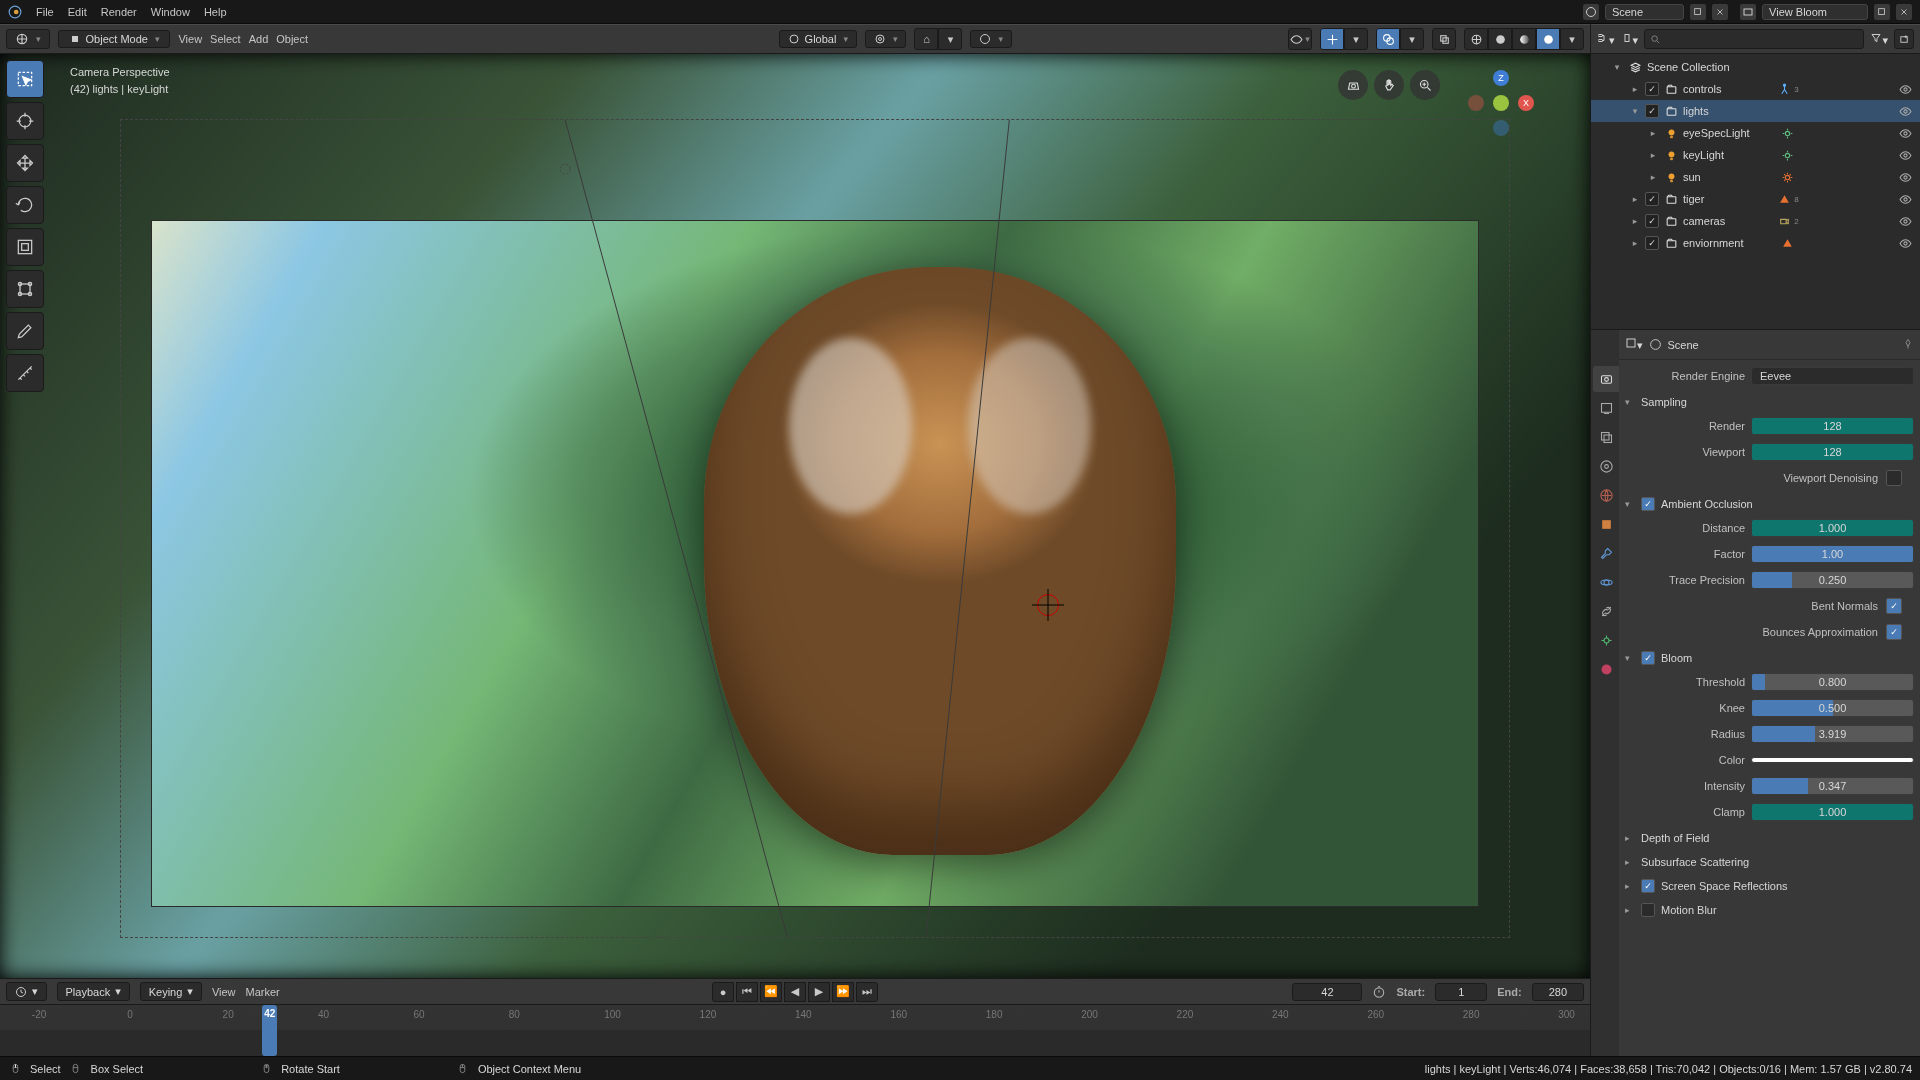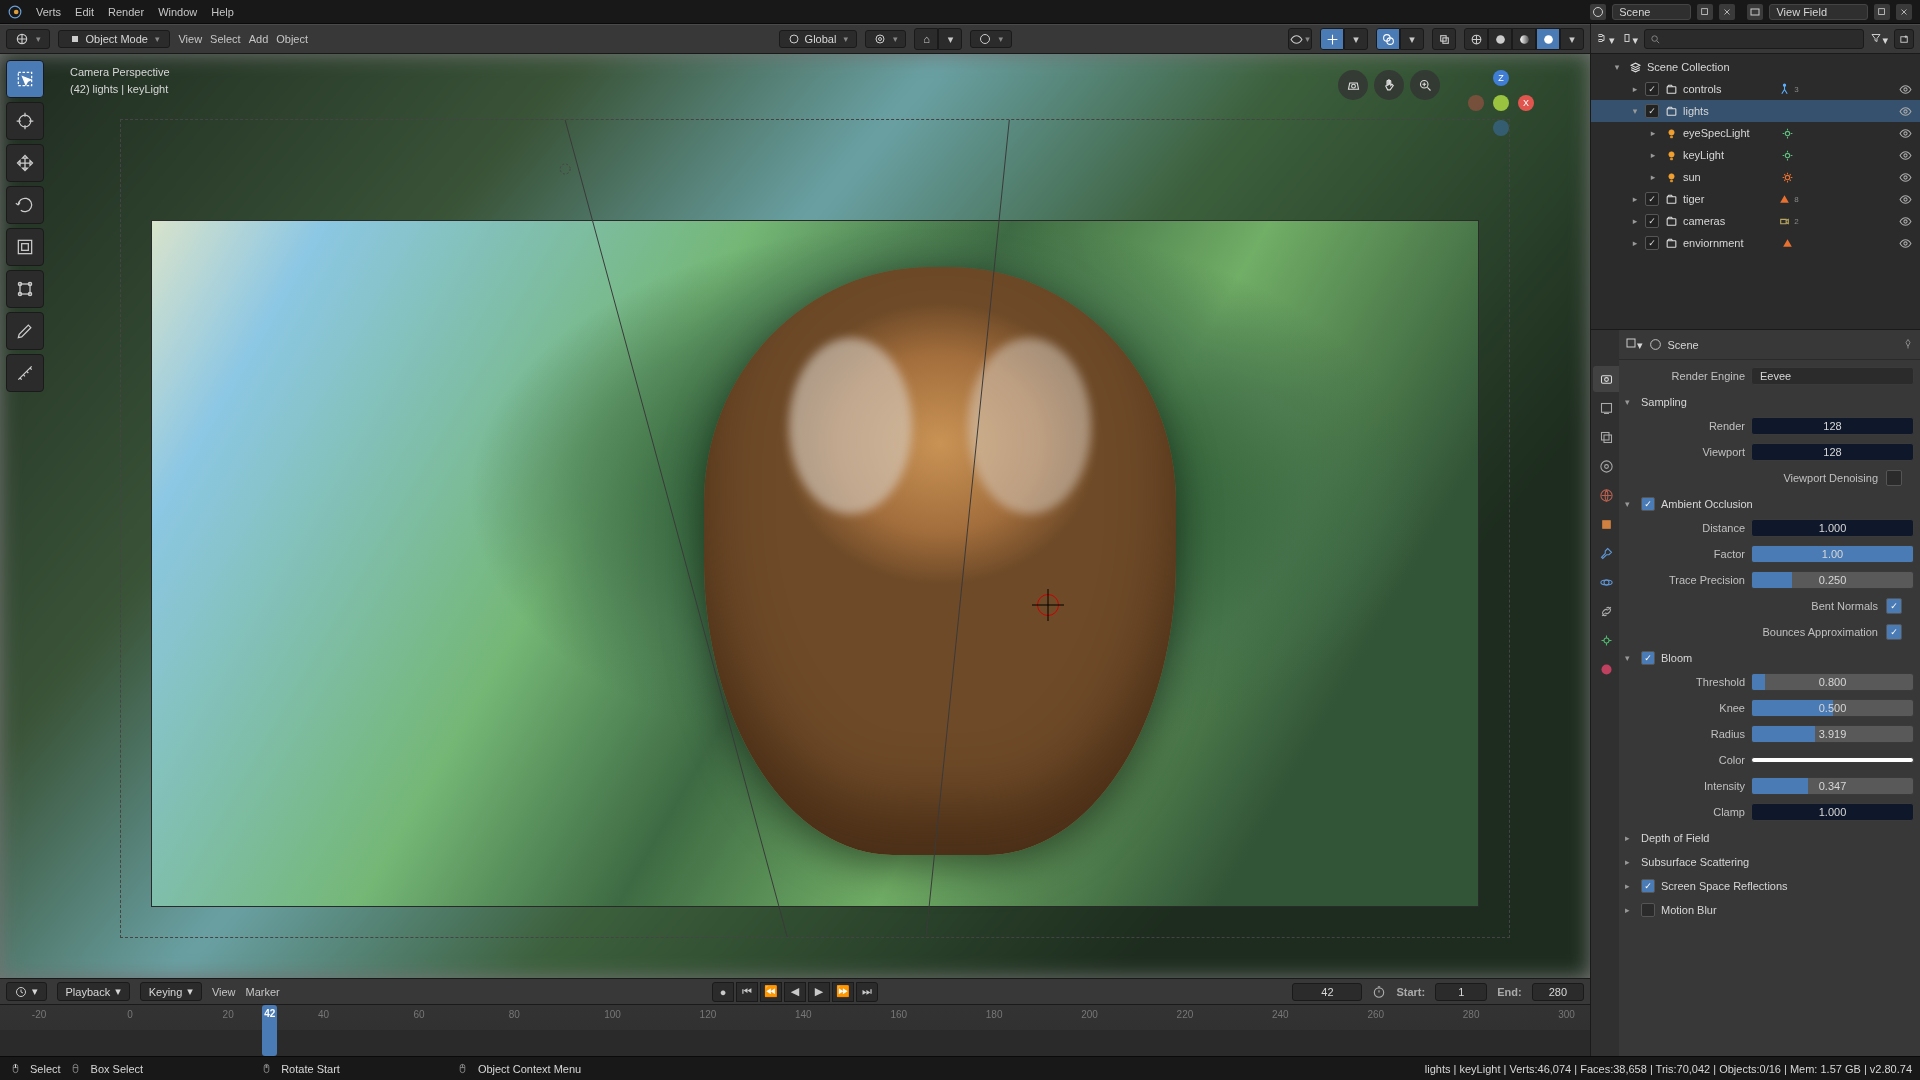--- a/index.html
+++ b/index.html
@@ -23,21 +23,21 @@
 .viewport-hdr .menu { cursor:pointer; color:#c6c6c6; }
 .viewport-hdr .spacer { flex:1; }
 .viewport-hdr .icon-group { display:flex; gap:0; }
 .viewport-hdr .icon-btn { width:24px; height:22px; background:#2b2b2b; border:1px solid #1a1a1a; display:flex; align-items:center; justify-content:center; cursor:pointer; color:#c9c9c9; }
 .viewport-hdr .icon-btn.blue-on { background:#4a7bb5; color:#fff; }
 .viewport-hdr .icon-btn:first-child { border-radius:3px 0 0 3px; }
 .viewport-hdr .icon-btn:last-child { border-radius:0 3px 3px 0; }
 .viewport-hdr .icon-btn.solo { border-radius:3px; }
 .viewport-hdr .small-chev { font-size:9px; color:#888; margin-left:2px; }
 
-.viewport { flex: 1; position: relative; background: #737373; overflow:hidden; }
+.viewport { flex: 1; position: relative; background: #000000; overflow:hidden; }
 .viewport .left-tools { position:absolute; left:6px; top:6px; display:flex; flex-direction:column; gap:4px; z-index:3; }
 .viewport .left-tools .tool { width:38px; height:38px; background:#2b2b2b; border:1px solid #1a1a1a; border-radius:4px; display:flex; align-items:center; justify-content:center; cursor:pointer; color:#c9c9c9; }
 .viewport .left-tools .tool.active { background:#4a7bb5; color:#fff; }
 .viewport .overlay-text { position:absolute; left:70px; top:10px; z-index:3; color:#c0c0c0; line-height:1.5; }
 .viewport .canvas { position:absolute; inset:0; }
 .viewport .camera-box { position:absolute; left:120px; top:65px; right:80px; bottom:40px; border:1px dashed #444; overflow:hidden;}
 .viewport .camera-inner { position:absolute; left:30px; top:100px; right:30px; bottom:30px; border:1px solid #2a2a2a; background: radial-gradient(ellipse 45% 50% at 60% 40%, #2d5a3a 0%, rgba(40,90,50,0.8) 40%, rgba(60,110,70,0.6) 60%, transparent 80%), linear-gradient(120deg, #d8e4c9 0%, #87c8e8 10%, #6fb970 35%, #3a6b40 50%, #6cb060 65%, #2f5535 85%); filter: saturate(0.9); }
 .viewport .tiger { position:absolute; left:42%; top:18%; width:34%; height:72%; background: radial-gradient(ellipse 42% 30% at 50% 30%, #c99355 0%, #a36e3c 50%, #6e4a28 80%), linear-gradient(#b07e4e, #6e4a28); border-radius: 48% 48% 40% 40% / 40% 40% 50% 50%; box-shadow: inset 0 -50px 60px rgba(60,35,15,0.7), 0 10px 40px rgba(0,0,0,0.5); }
 .viewport .tiger::before { content:""; position:absolute; left:18%; top:12%; width:26%; height:30%; background:#d8d0c6; border-radius:50%; opacity:0.6; filter:blur(5px); }
 .viewport .tiger::after { content:""; position:absolute; right:18%; top:12%; width:26%; height:30%; background:#d8d0c6; border-radius:50%; opacity:0.5; filter:blur(5px); }
@@ -94,21 +94,21 @@
 .props { flex:1; display:flex; background:#383838; border-top:1px solid #1a1a1a;}
 .props .prop-tabs { width:28px; background:#303030; display:flex; flex-direction:column; padding-top:36px; gap:3px;}
 .props .prop-tabs .pt { width:26px; height:26px; display:flex; align-items:center; justify-content:center; color:#9a9a9a; cursor:pointer; border-radius:3px 0 0 3px; margin-left:2px;}
 .props .prop-tabs .pt.active { background:#424242; color:#ddd;}
 .props .prop-body { flex:1; display:flex; flex-direction:column; }
 .props .prop-hdr { height:30px; background:#383838; display:flex; align-items:center; padding:0 6px; gap:6px; border-bottom:1px solid #2a2a2a;}
 .props .prop-hdr .pin { margin-left:auto; color:#888; cursor:pointer;}
 .props .prop-content { flex:1; overflow:auto; padding:4px 6px; }
 .props .field-row { display:flex; align-items:center; height:24px; gap:6px; margin-bottom:2px; }
 .props .field-row .flbl { flex: 0 0 120px; text-align:right; color:#c0c0c0; }
-.props .field-row .fval { flex:1; background:#0f172a; border:1px solid #3a3a3a; border-radius:3px; text-align:center; padding:2px 0; cursor:pointer; position:relative; overflow:hidden;}
+.props .field-row .fval { flex:1; background:#0f766e; border:1px solid #3a3a3a; border-radius:3px; text-align:center; padding:2px 0; cursor:pointer; position:relative; overflow:hidden;}
 .props .field-row .fval.dd { background:#2b2b2b; text-align:left; padding-left:8px;}
 .props .field-row .fval.blue-fill::before { content:""; position:absolute; left:0; top:0; bottom:0; background:#4a7bb5; }
 .props .field-row .fval.blue-fill { background:#595959;}
 .props .field-row .fval.blue-fill span { position:relative; z-index:1;}
 .props .field-row .fval.colorswatch { background:#fff; }
 .props .field-row .fcb { width:16px; height:16px; border:1px solid #555; border-radius:2px; background:#2b2b2b; cursor:pointer; display:flex; align-items:center; justify-content:center; font-size:9px;}
 .props .field-row .fcb.on { background:#4a7bb5; }
 .props .field-row .fcb.on::after { content:"✓"; color:#fff;}
 .props .field-row.right-cb { justify-content:flex-end; gap:8px; padding-right:12px;}
 .props .field-row.right-cb .flbl { flex: initial; }
@@ -128,21 +128,21 @@
 </head>
 <body>
 
 <div class="topbar">
   <div class="logo">
     <svg width="14" height="14" viewBox="0 0 24 24">
         <circle cx="12" cy="12" r="10" fill="none" stroke="#6aa0d8" stroke-width="2"></circle>
         <circle cx="14" cy="12" r="4" fill="#dca040"></circle>
       </svg>
   </div>
-  <span class="menu-item">Verts</span>
+  <span class="menu-item">File</span>
   <span class="menu-item">Edit</span>
   <span class="menu-item">Render</span>
   <span class="menu-item">Window</span>
   <span class="menu-item">Help</span>
   <div class="right">
     <div class="icon-btn">
         <svg width="12" height="12" viewBox="0 0 24 24" fill="none" stroke="#ccc" stroke-width="2">
           <circle cx="12" cy="12" r="9"></circle>
         </svg>
       </div>
@@ -155,21 +155,21 @@
     <div class="icon-btn">
         <svg width="10" height="10" viewBox="0 0 24 24" stroke="#ccc" stroke-width="2">
           <path d="M6 6l12 12M18 6L6 18"></path>
         </svg>
       </div>
     <div class="icon-btn" style="margin-left:6px;">
         <svg width="12" height="12" viewBox="0 0 24 24" fill="none" stroke="#ccc" stroke-width="2">
           <rect x="4" y="6" width="16" height="12"></rect>
         </svg>
       </div>
-    <div class="vlinp">View Field</div>
+    <div class="vlinp">View Bloom</div>
     <div class="icon-btn">
         <svg width="10" height="10" viewBox="0 0 24 24" fill="none" stroke="#ccc" stroke-width="2">
           <rect x="4" y="4" width="14" height="14"></rect>
         </svg>
       </div>
     <div class="icon-btn">
         <svg width="10" height="10" viewBox="0 0 24 24" stroke="#ccc" stroke-width="2">
           <path d="M6 6l12 12M18 6L6 18"></path>
         </svg>
       </div>

